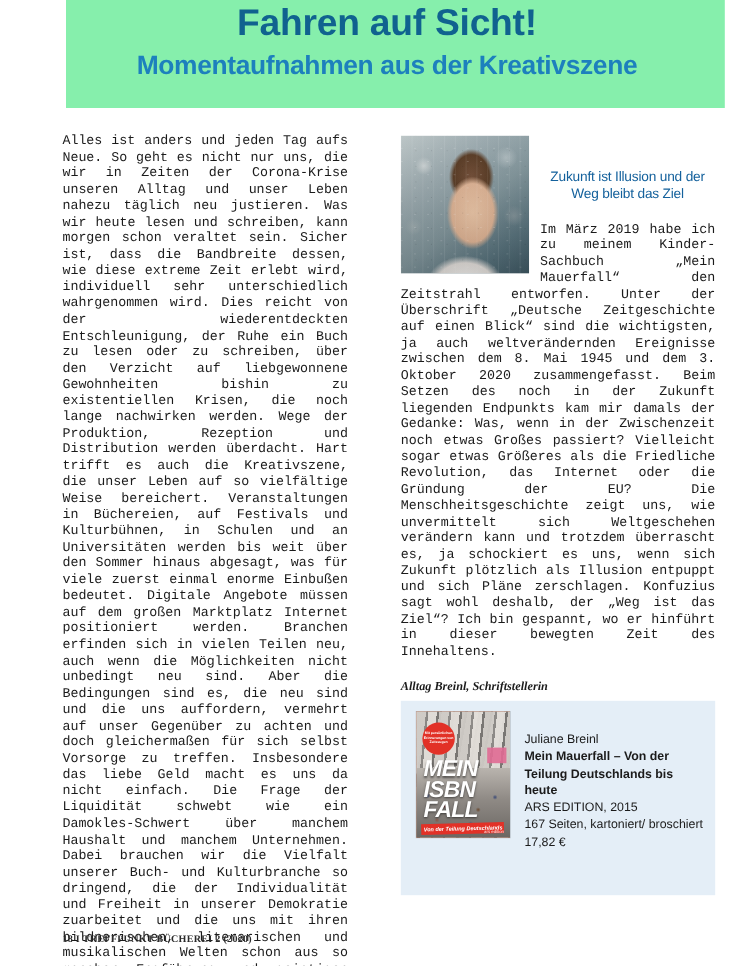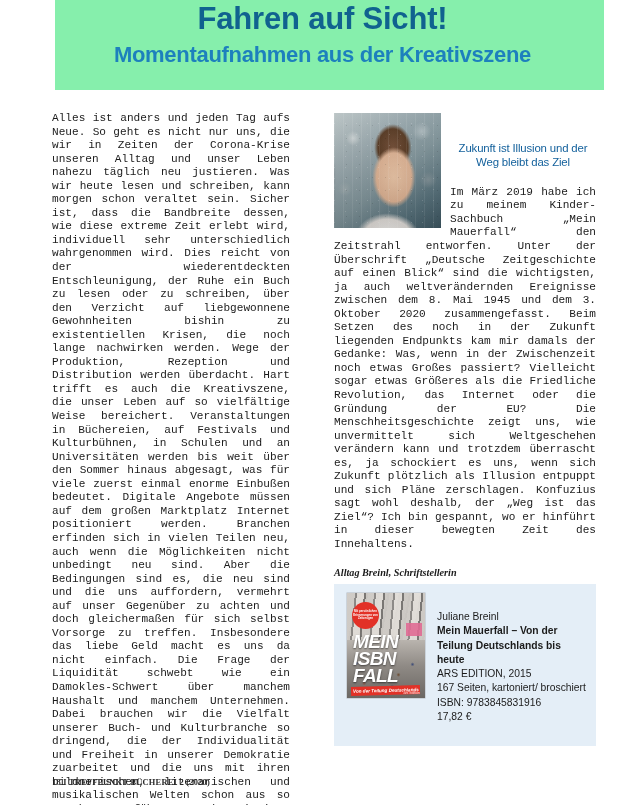--- a/index.html
+++ b/index.html
@@ -359,20 +359,19 @@
       </div>
       <div class="cover-sub">Von der Teilung Deutschlands bis heute</div>
       <div class="cover-publisher">ars edition</div>
     </div>
 
     <div class="book-meta">
       <div class="b-author">Juliane Breinl</div>
       <div class="b-title">Mein Mauerfall – Von der Teilung Deutschlands bis heute</div>
       <div class="b-line">ARS EDITION, 2015</div>
       <div class="b-line">167 Seiten, kartoniert/ broschiert</div>
-      <div class="b-line">ISBN: 9783845831916</div>
       <div class="b-line">17,82 €</div>
     </div>
 
   </div>
 </div>
 
 <div class="footer">18 I TREFFPUNKT BÜCHEREI 2 (2020)</div>
 
 </body></html>

